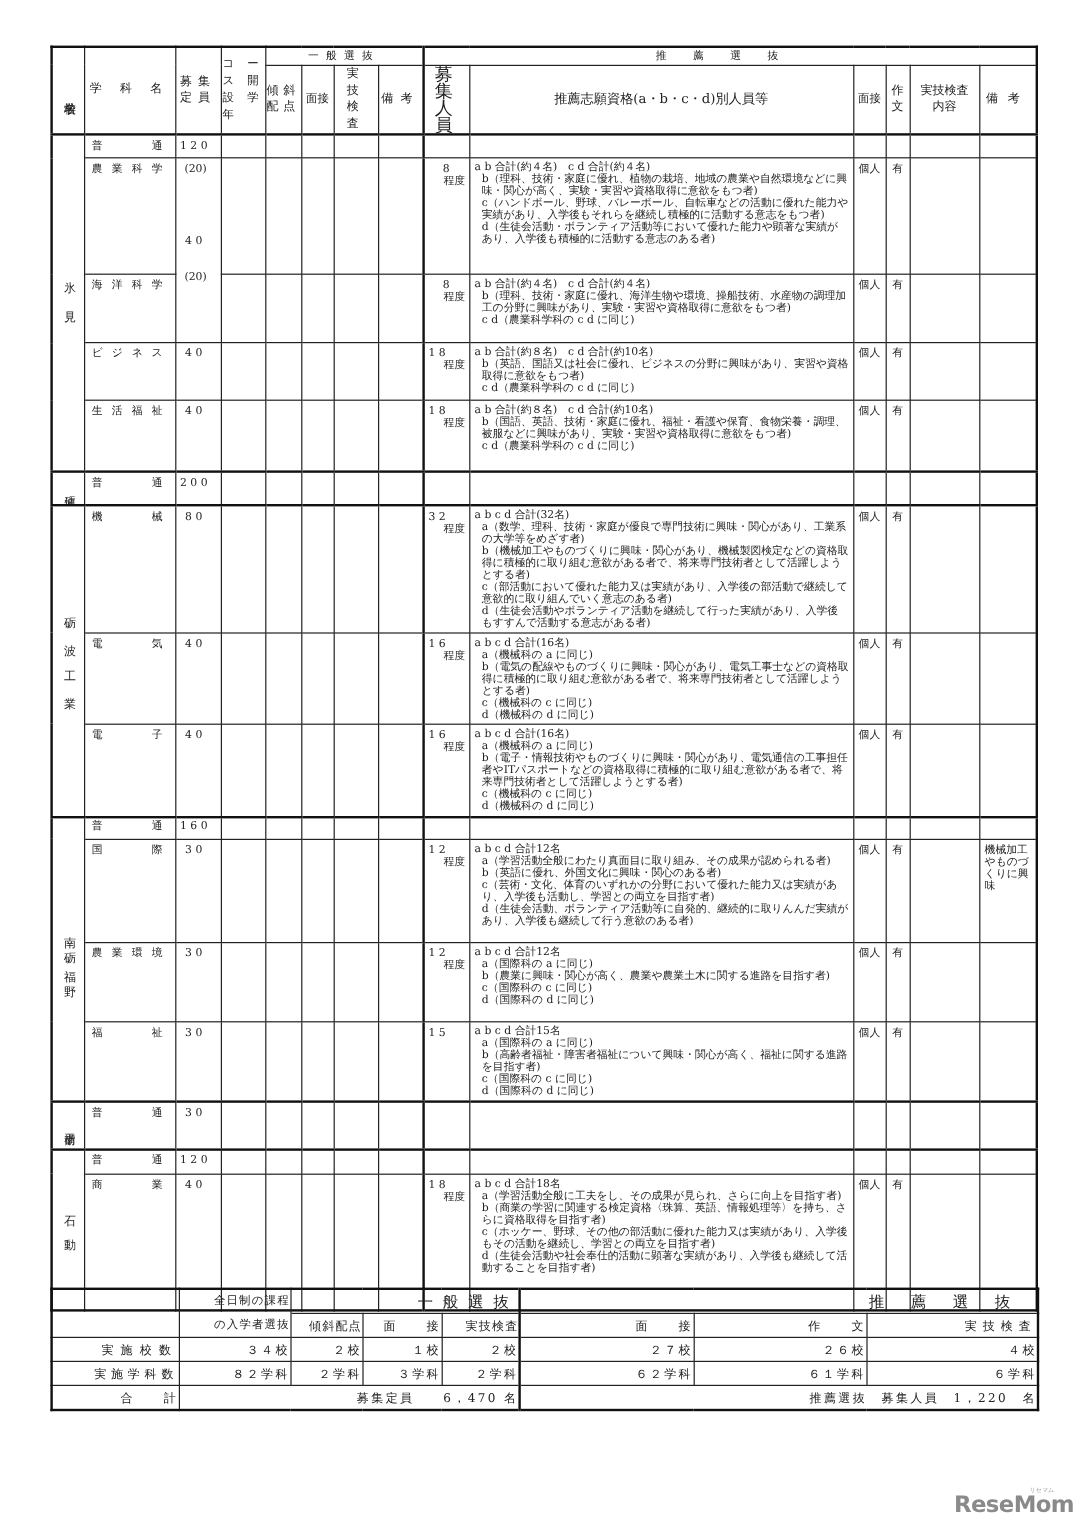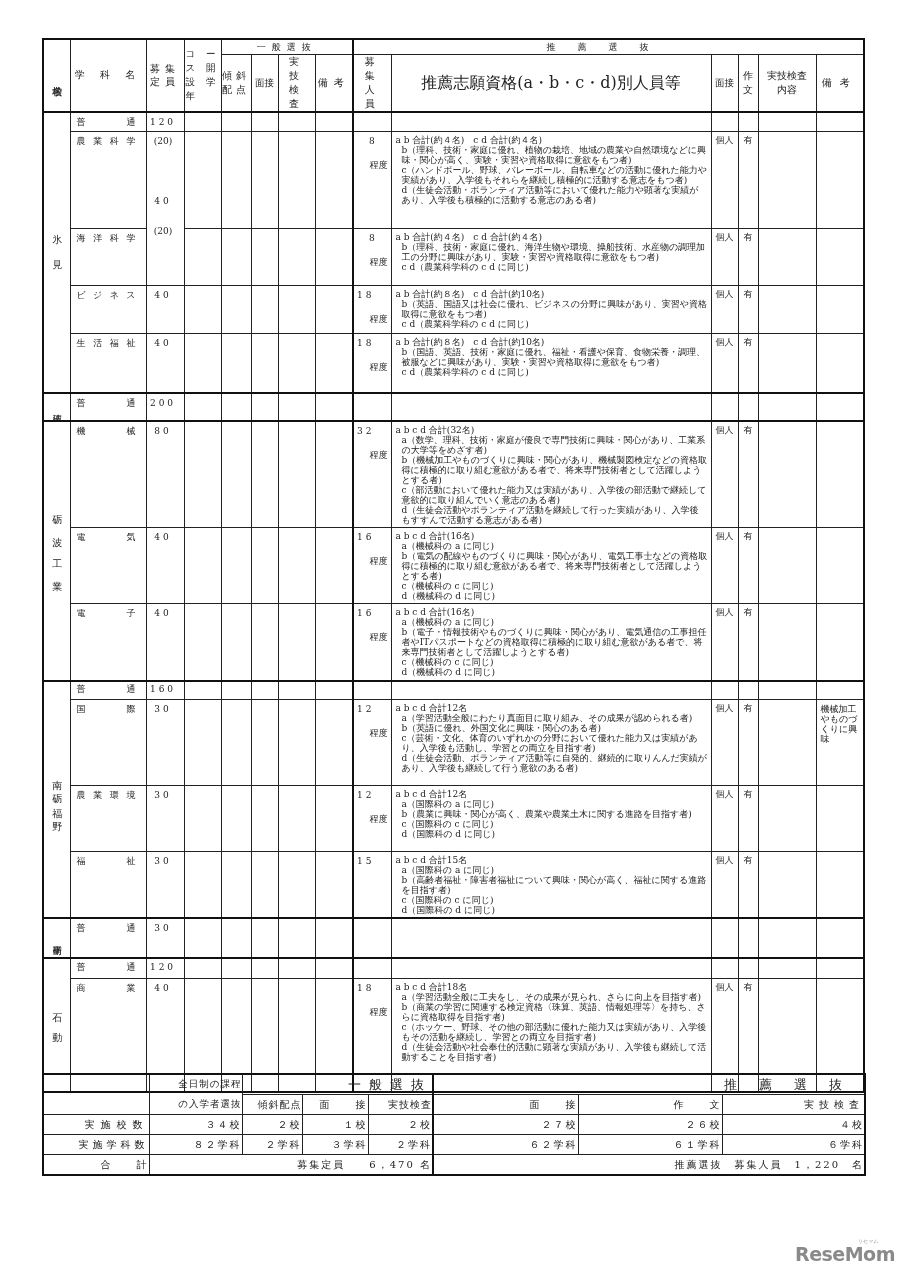--- a/index.html
+++ b/index.html
@@ -15,21 +15,21 @@
   .hdr-big { font-size:13px; letter-spacing:6px; line-height:14px; }
   .hdr-big2 { font-size:13px; letter-spacing:22px; line-height:14px; }
   .school { text-align:center; vertical-align:middle !important; font-size:10px; line-height:12px; }
   .school.vert { writing-mode:vertical-rl; text-orientation:upright; letter-spacing:26px; }
   .school.small { font-size:9px; line-height:9px; writing-mode:vertical-rl; text-orientation:upright; }
   .dept { padding:4px 4px 0 6px !important; font-size:10px; letter-spacing:6px; text-align:justify; text-align-last:justify; height:14px; }
   .cap { text-align:center; padding:4px 6px 0 2px !important; font-size:10px; letter-spacing:3px; }
   .cap .paren { font-size:9px; letter-spacing:0; }
   .cap .lower { display:block; margin-top:50px; }
   .rec-n { text-align:left; padding:4px 2px 0 3px !important; font-size:10px; letter-spacing:3px; }
-  .rec-n .deg { display:block; font-size:9px; letter-spacing:0; text-align:right; padding-right:1px;margin-top:14px; }
+  .rec-n .deg { display:block; font-size:9px; letter-spacing:0; text-align:right; padding-right:1px; }
   .qual { padding:3px 3px 2px 4px !important; font-size:9.2px; line-height:9.2px; }
   .qual .ln { display:block; }
   .qual .ind1 { padding-left:6px; }
   .center { text-align:center; padding-top:4px !important; font-size:9.5px;font-family:Liberation Mono, monospace; }
   .note-v { padding:4px 2px 0 4px !important; font-size:9px; line-height:9.5px; }
   .sum { position:absolute; left:42px; top:1073px; border-collapse:collapse; table-layout:fixed;
          width:822px; border:2px solid #111; }
   .sum td { border:1px solid #222; text-align:right; vertical-align:middle;
             font-size:10px; height:19px; padding:0; letter-spacing:2px; }
   .sum .big { font-size:13px; letter-spacing:8px; }
@@ -67,22 +67,22 @@
       <th rowspan="2" class="grp" style="font-size:10px;letter-spacing:5px;line-height:13px;padding:0 3px"><span>募集定員</span></th>
       <th rowspan="2" class="grp" style="font-size:9.5px;letter-spacing:4px;line-height:14px;padding:0 1px;text-align:justify"><span>コース開設学年</span></th>
       <th colspan="4" class="hdr-big">一般選抜</th>
       <th colspan="6" class="hdr-big2 thick-l">推薦選抜</th>
     </tr>
     <tr style="height:32px">
       <th class="grp" style="font-size:10px;letter-spacing:4px;line-height:14px">傾斜配点</th>
       <th class="grp" style="font-size:9.5px">面接</th>
       <th class="grp" style="font-size:10px;letter-spacing:5px;line-height:14px;padding:0 4px">実技検査</th>
       <th class="grp" style="font-size:10px;letter-spacing:6px">備考</th>
-      <th class="grp thick-l" style="font-size:10px;letter-spacing:5px;line-height:14px;padding:0 4px">募集人員</th>
-      <th class="grp" style="font-size:16px">推薦志願資格(a・b・c・d)別人員等</th>
+      <th class="grp thick-l" style="font-size:15px;letter-spacing:5px;line-height:14px;padding:0 4px">募集人員</th>
+      <th class="grp" style="font-size:11px">推薦志願資格(a・b・c・d)別人員等</th>
       <th class="grp" style="font-size:9.5px">面接</th>
       <th class="grp" style="font-size:10px;line-height:14px;padding:0 4px">作文</th>
       <th class="grp" style="font-size:10px;line-height:14px;padding:0 6px">実技検査内容</th>
       <th class="grp" style="font-size:10px;letter-spacing:8px">備考</th>
     </tr>
   </thead>
   <tbody>
 
     <tr style="height:20px">
       <td rowspan="5" class="school grp"><span class="school vert" style="display:inline-block">氷見</span></td>

